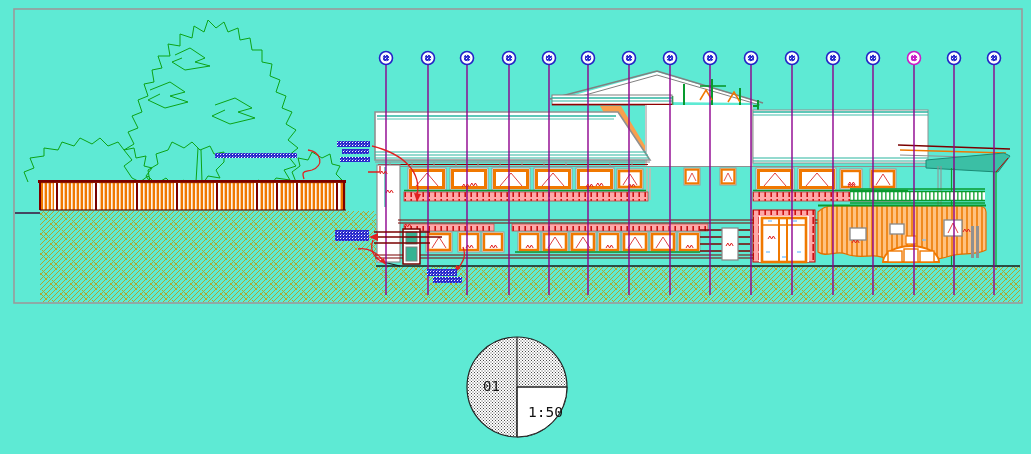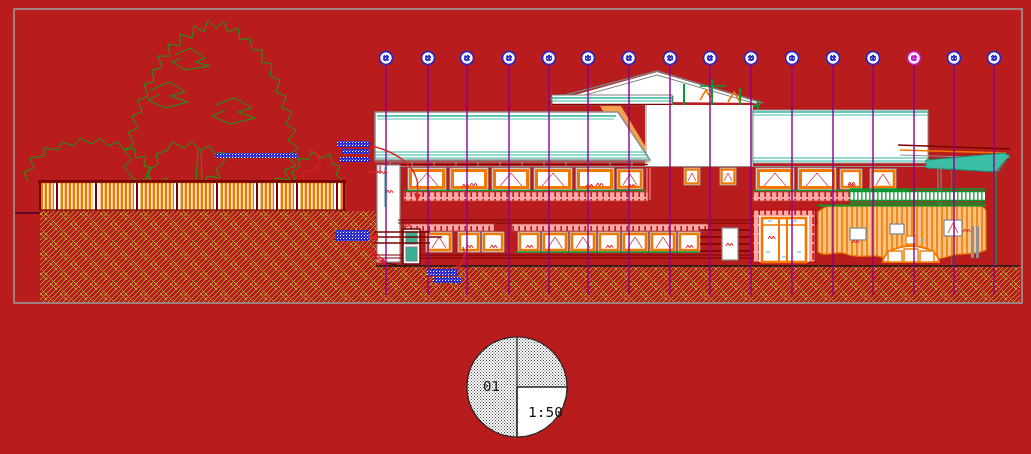--- a/index.html
+++ b/index.html
@@ -1,17 +1,17 @@
 <!DOCTYPE html>
 <html><head>
 <meta charset="utf-8">
 <style>
   html,body{margin:0;padding:0;background:#ffffff;}
   body{width:1031px;height:454px;overflow:hidden;font-family:"DejaVu Sans Mono","Liberation Mono",monospace;}
-  #stage{position:relative;width:1031px;height:454px;background:#b91c1c;}
+  #stage{position:relative;width:1031px;height:454px;background:#5eead4;}
   svg{display:block;}
   text{font-family:"DejaVu Sans Mono","Liberation Mono",monospace;fill:#111;}
 </style>
 </head>
 <body>
 
 <div id="stage">
 <svg width="1031" height="454" viewBox="0 0 1031 454">
 
   <defs>

